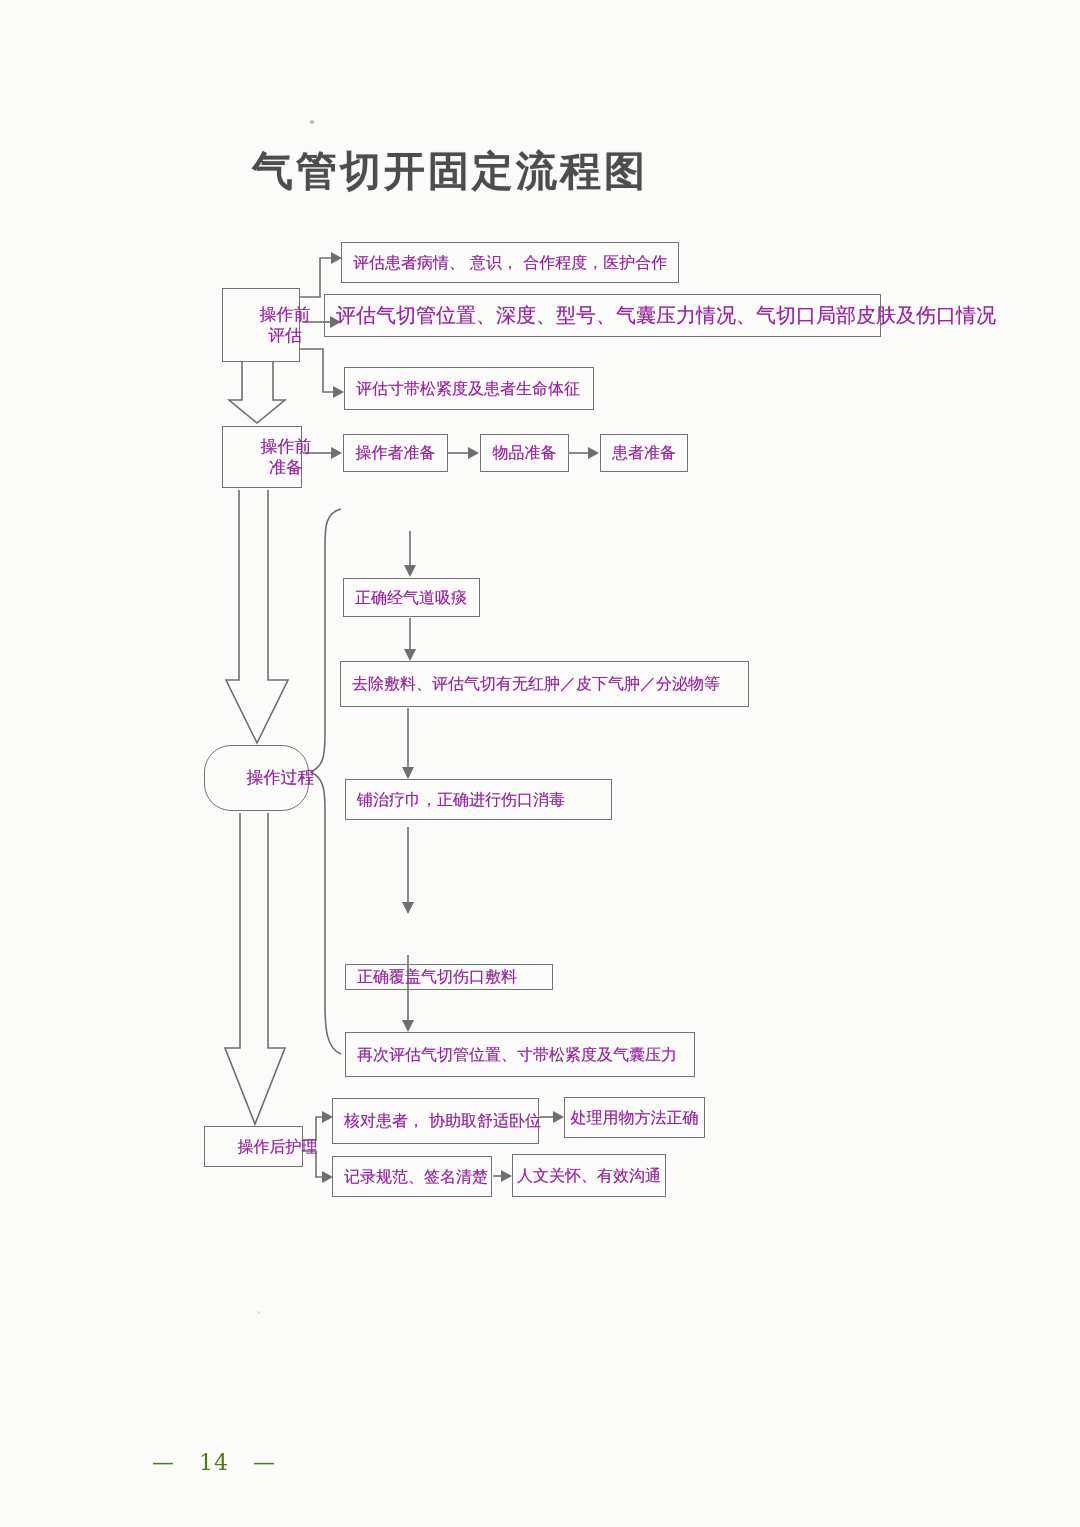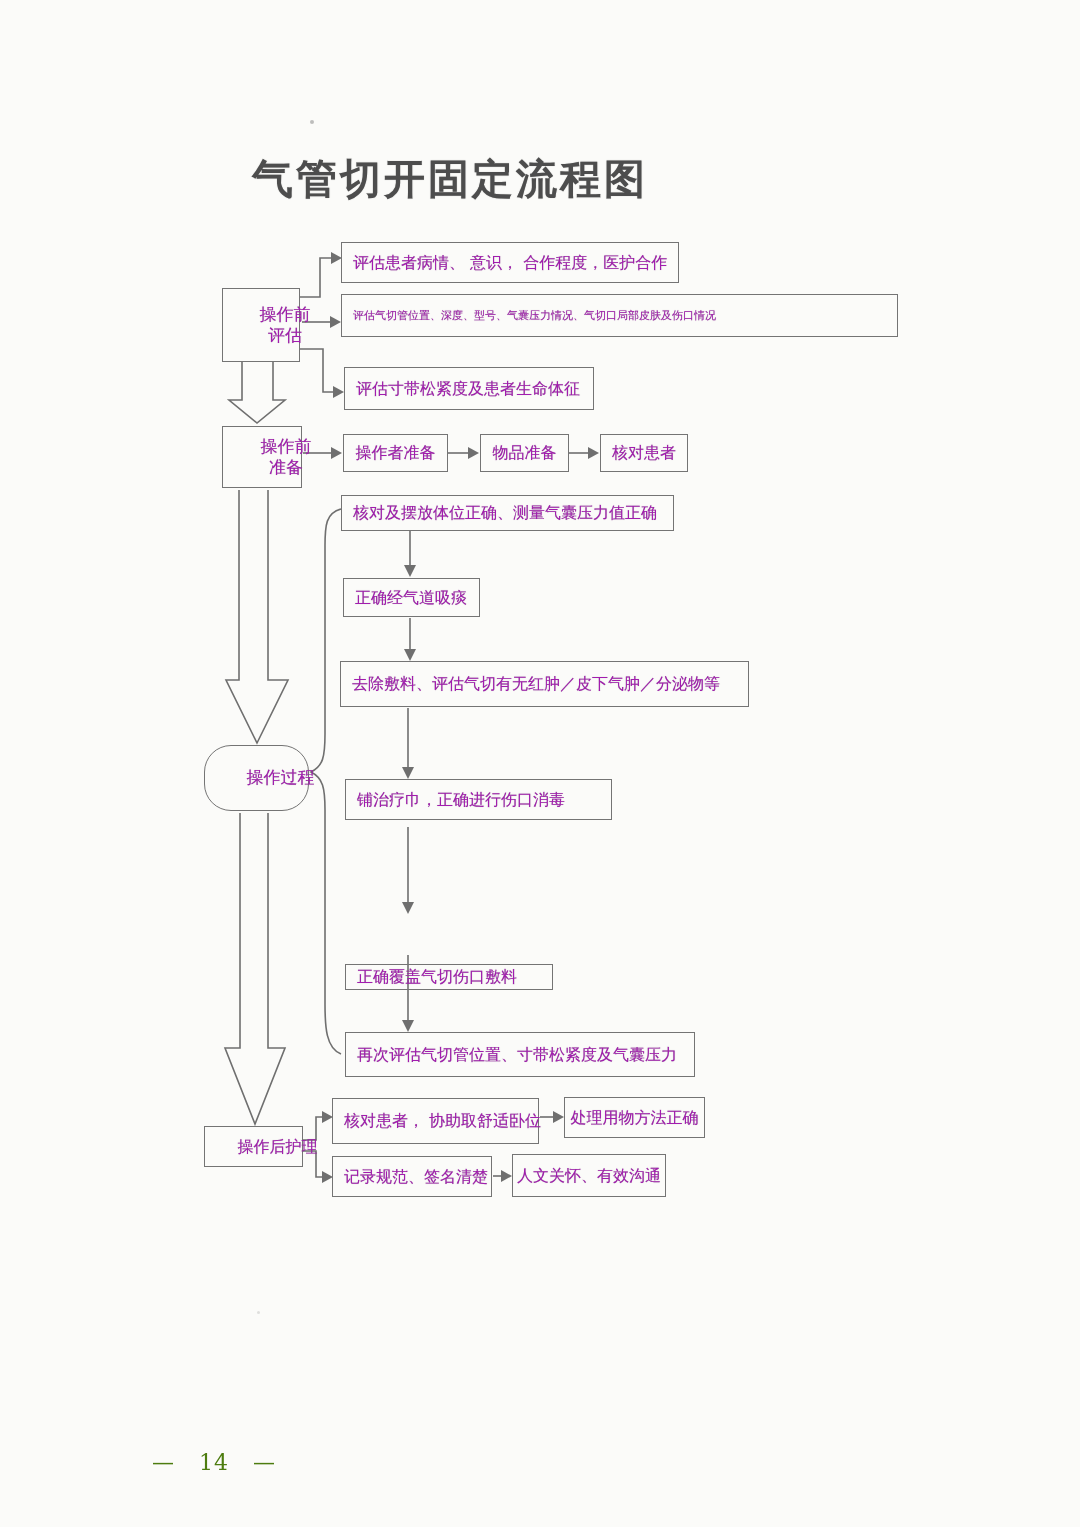--- a/index.html
+++ b/index.html
@@ -4,21 +4,21 @@
 <style>
   * { margin:0; padding:0; box-sizing:border-box; }
   html,body { background:#e8e8e8; }
   .page {
     position:relative; width:1080px; height:1527px;
     background:#fbfbf9; overflow:hidden;
     font-family:"DejaVu Sans", sans-serif;
     color:#585858;
   }
   .title {
-    position:absolute; left:0; top:152px; width:900px;
+    position:absolute; left:0; top:144px; width:900px;
     text-align:center; font-size:41px; font-weight:bold;
     letter-spacing:3px; color:#4d4d4d;
     text-shadow:0 0 1px rgba(80,80,80,.45);
   }
   .box {
     position:absolute; border:1.6px solid #747474;
     display:flex; align-items:center;
     font-size:16px; color:#a21caf; background:transparent;
     text-shadow:0 0 .7px rgba(90,90,90,.55);
     white-space:nowrap; line-height:1.25;
@@ -111,40 +111,37 @@
     <span>操作过程</span>
   </div>
 
   <div class="box center stage" style="left:204px; top:1126px; width:99px; height:41px; font-size:16px;">
     <span>操作后护理</span>
   </div>
 
   <div class="box lead" style="left:341px; top:242px; width:338px; height:41px;">
     <span>评估患者病情、 意识， 合作程度，医护合作</span>
   </div>
-  <div class="box lead" style="left:341px; top:294px; width:557px; height:43px; font-size:11px;">
+  <div class="box lead" style="left:324px; top:294px; width:557px; height:43px; font-size:20px;">
     <span>评估气切管位置、深度、型号、气囊压力情况、气切口局部皮肤及伤口情况</span>
   </div>
   <div class="box lead" style="left:344px; top:367px; width:250px; height:43px;">
     <span>评估寸带松紧度及患者生命体征</span>
   </div>
 
   <div class="box center" style="left:343px; top:434px; width:105px; height:38px;">
     <span>操作者准备</span>
   </div>
   <div class="box center" style="left:480px; top:434px; width:89px; height:38px;">
     <span>物品准备</span>
   </div>
   <div class="box center" style="left:600px; top:434px; width:88px; height:38px;">
-    <span>核对患者</span>
+    <span>患者准备</span>
   </div>
 
-  <div class="box lead" style="left:341px; top:495px; width:333px; height:36px;">
-    <span>核对及摆放体位正确、测量气囊压力值正确</span>
-  </div>
   <div class="box lead" style="left:343px; top:578px; width:137px; height:39px;">
     <span>正确经气道吸痰</span>
   </div>
   <div class="box lead" style="left:340px; top:661px; width:409px; height:46px;">
     <span>去除敷料、评估气切有无红肿／皮下气肿／分泌物等</span>
   </div>
   <div class="box lead" style="left:345px; top:779px; width:267px; height:41px;">
     <span>铺治疗巾，正确进行伤口消毒</span>
   </div>
   <div class="box lead" style="left:345px; top:964px; width:208px; height:26px;">

